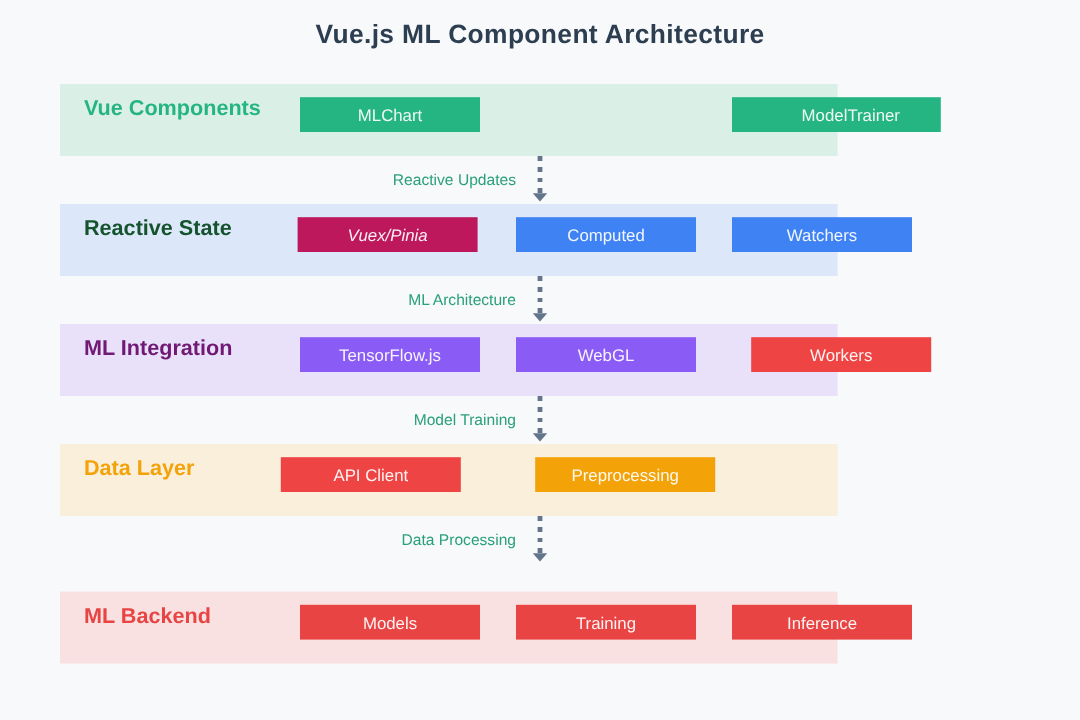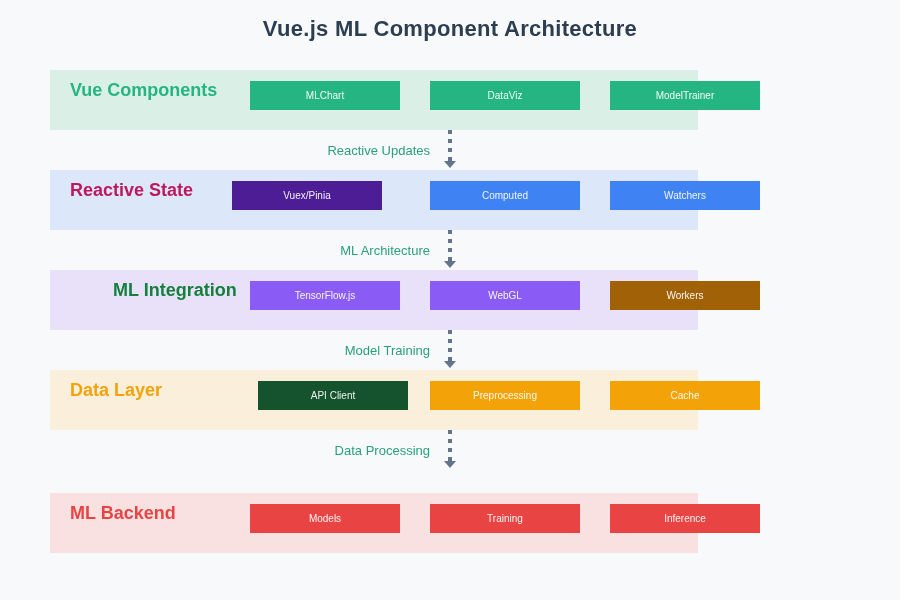--- a/index.html
+++ b/index.html
@@ -42,21 +42,21 @@
   }
   .node-box {
     position: absolute;
     top: 11px;
     width: 150px;
     height: 29px;
     display: flex;
     align-items: center;
     justify-content: center;
     color: rgba(255,255,255,0.93);
-    font-size: 10px;
+    font-size: 14px;
     white-space: nowrap;
   }
   .connection {
     position: absolute;
     left: 0;
     width: 900px;
     height: 40px;
   }
   .conn-label {
     position: absolute;
@@ -91,40 +91,38 @@
 </style>
 </head>
 <body style="background: rgb(248, 249, 251);">
 
 <div class="canvas">
   <h1 class="title" style="color: rgb(44, 62, 80);">Vue.js ML Component Architecture</h1>
   <div id="diagram">
       <div class="band" style="top: 70px; background: rgb(218, 240, 230);">
         <div class="band-label" style="color: rgb(37, 181, 130);">Vue Components</div>
         <div class="node-box" style="left: 200px; background: rgb(37, 181, 130);">MLChart</div>
-        <div class="node-box" style="left: 380px; background: rgb(37, 181, 130);">DataViz</div>
-        <div class="node-box" style="left: 560px; background: rgb(37, 181, 130);">ModelTrainer</div>
+        <div class="node-box" style="left: 560px; background: rgb(37, 181, 130); padding-left: 24px;">ModelTrainer</div>
       </div>
       <div class="band" style="top: 170px; background: rgb(220, 232, 249);">
-        <div class="band-label" style="color: #be185d;">Reactive State</div>
-        <div class="node-box" style="left: 182px; background: #4c1d95;">Vuex/Pinia</div>
+        <div class="band-label" style="color: #14532d;">Reactive State</div>
+        <div class="node-box" style="left: 198px; background: #be185d; font-style: italic;">Vuex/Pinia</div>
         <div class="node-box" style="left: 380px; background: rgb(62, 130, 244); text-align: center;">Computed</div>
         <div class="node-box" style="left: 560px; background: rgb(62, 130, 244);">Watchers</div>
       </div>
       <div class="band" style="top: 270px; background: rgb(232, 225, 249);">
-        <div class="band-label" style="color: #15803d; margin-left: 43px;">ML Integration</div>
+        <div class="band-label" style="color: #701a75;">ML Integration</div>
         <div class="node-box" style="left: 380px; background: rgb(138, 92, 245);">WebGL</div>
         <div class="node-box" style="left: 200px; background: rgb(138, 92, 245);">TensorFlow.js</div>
-        <div class="node-box" style="left: 560px; background: #a16207;">Workers</div>
+        <div class="node-box" style="left: 576px; background: #ef4444;">Workers</div>
       </div>
       <div class="band" style="top: 370px; background: rgb(249, 239, 219);">
         <div class="band-label" style="color: rgb(243, 162, 8);">Data Layer</div>
-        <div class="node-box" style="left: 208px; background: #14532d;">API Client</div>
-        <div class="node-box" style="left: 380px; background: rgb(243, 162, 8); text-align: right;">Preprocessing</div>
-        <div class="node-box" style="left: 560px; background: rgb(243, 162, 8);">Cache</div>
+        <div class="node-box" style="left: 184px; background: #ef4444;">API Client</div>
+        <div class="node-box" style="left: 396px; background: rgb(243, 162, 8); text-align: right;">Preprocessing</div>
       </div>
       <div class="band" style="top: 493px; background: rgb(249, 225, 225);">
         <div class="band-label" style="color: rgb(233, 68, 68);">ML Backend</div>
         <div class="node-box" style="left: 200px; background: rgb(233, 68, 68);">Models</div>
         <div class="node-box" style="left: 380px; background: rgb(233, 68, 68);">Training</div>
         <div class="node-box" style="left: 560px; background: rgb(233, 68, 68);">Inference</div>
       </div>
       <div class="connection" style="top: 130px;">
         <div class="conn-label" style="color: rgb(42, 160, 122);">Reactive Updates</div>
         <div class="arrow">

